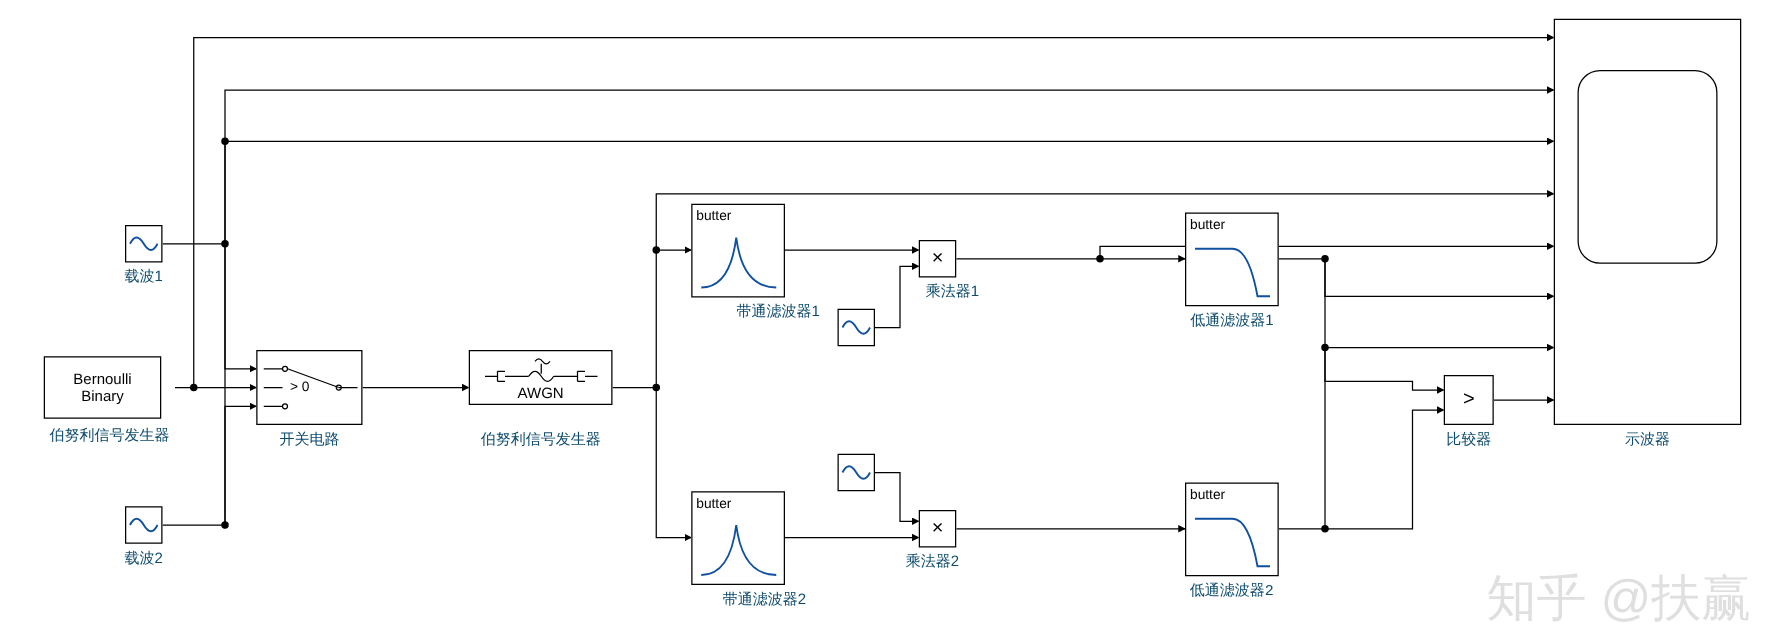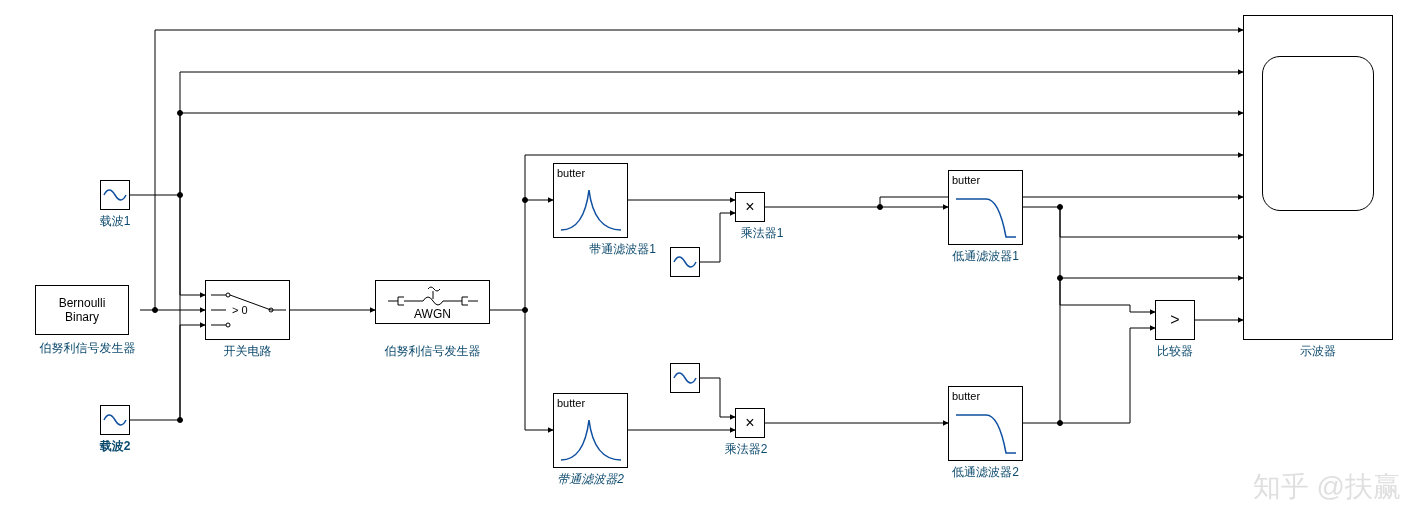--- a/index.html
+++ b/index.html
@@ -32,21 +32,21 @@
     position: absolute;
     top: 0; left: 0;
     width: 1421px;
     height: 511px;
     pointer-events: none;
   }
   .watermark {
     position: absolute;
     right: 20px;
     bottom: 5px;
-    font-size: 28px;
+    font-size: 40px;
     color: rgba(128,128,128,0.25);
     font-family: "Microsoft YaHei", sans-serif;
     pointer-events: none;
   }
   .small-icon { width: 30px; height: 30px; }
 </style>
 </head>
 <body>
 
 <svg class="wires">
@@ -129,21 +129,21 @@
       <path d="M3,14 Q8,4 14,14 Q20,24 25,14" stroke="#1050a0" fill="none" stroke-width="1.5"></path>
     </svg>
 </div>
 <div class="label" style="left:92px; top:213px; width:46px;">载波1</div>
 
 <div class="block small-icon" style="left:100px; top:405px;">
   <svg width="28" height="28">
       <path d="M3,14 Q8,4 14,14 Q20,24 25,14" stroke="#1050a0" fill="none" stroke-width="1.5"></path>
     </svg>
 </div>
-<div class="label" style="left:92px; top:438px; width:46px;font-weight:bold;">载波2</div>
+<div class="label" style="left:92px; top:438px; width:46px;">载波2</div>
 
 <div class="block" style="left:205px; top:280px; width:85px; height:60px;">
   <svg width="85" height="60">
     <line x1="5" y1="15" x2="20" y2="15" stroke="#000"></line>
     <line x1="5" y1="30" x2="20" y2="30" stroke="#000"></line>
     <line x1="5" y1="45" x2="20" y2="45" stroke="#000"></line>
     <circle cx="22" cy="15" r="2" fill="none" stroke="#000"></circle>
     <circle cx="22" cy="45" r="2" fill="none" stroke="#000"></circle>
     <line x1="65" y1="30" x2="24" y2="15" stroke="#000"></line>
     <line x1="65" y1="30" x2="80" y2="30" stroke="#000"></line>
@@ -174,21 +174,21 @@
   </svg>
 </div>
 <div class="label" style="left:585px; top:241px; width:75px;">带通滤波器1</div>
 
 <div class="block" style="left:553px; top:393px; width:75px; height:75px; align-items:flex-start; justify-content:flex-start; padding:3px;">
   <span style="font-size:11px;">butter</span>
   <svg width="70" height="55" style="position:absolute; bottom:2px; left:2px;">
     <path d="M5,50 Q28,50 33,10 Q38,50 65,50" stroke="#1050a0" fill="none" stroke-width="1.5"></path>
   </svg>
 </div>
-<div class="label" style="left:553px; top:471px; width:75px;font-style:italic;">带通滤波器2</div>
+<div class="label" style="left:574px; top:471px; width:75px;">带通滤波器2</div>
 
 <div class="block small-icon" style="left:670px; top:247px;">
   <svg width="28" height="28">
       <path d="M3,14 Q8,4 14,14 Q20,24 25,14" stroke="#1050a0" fill="none" stroke-width="1.5"></path>
     </svg>
 </div>
 
 <div class="block small-icon" style="left:670px; top:363px;">
   <svg width="28" height="28">
       <path d="M3,14 Q8,4 14,14 Q20,24 25,14" stroke="#1050a0" fill="none" stroke-width="1.5"></path>

